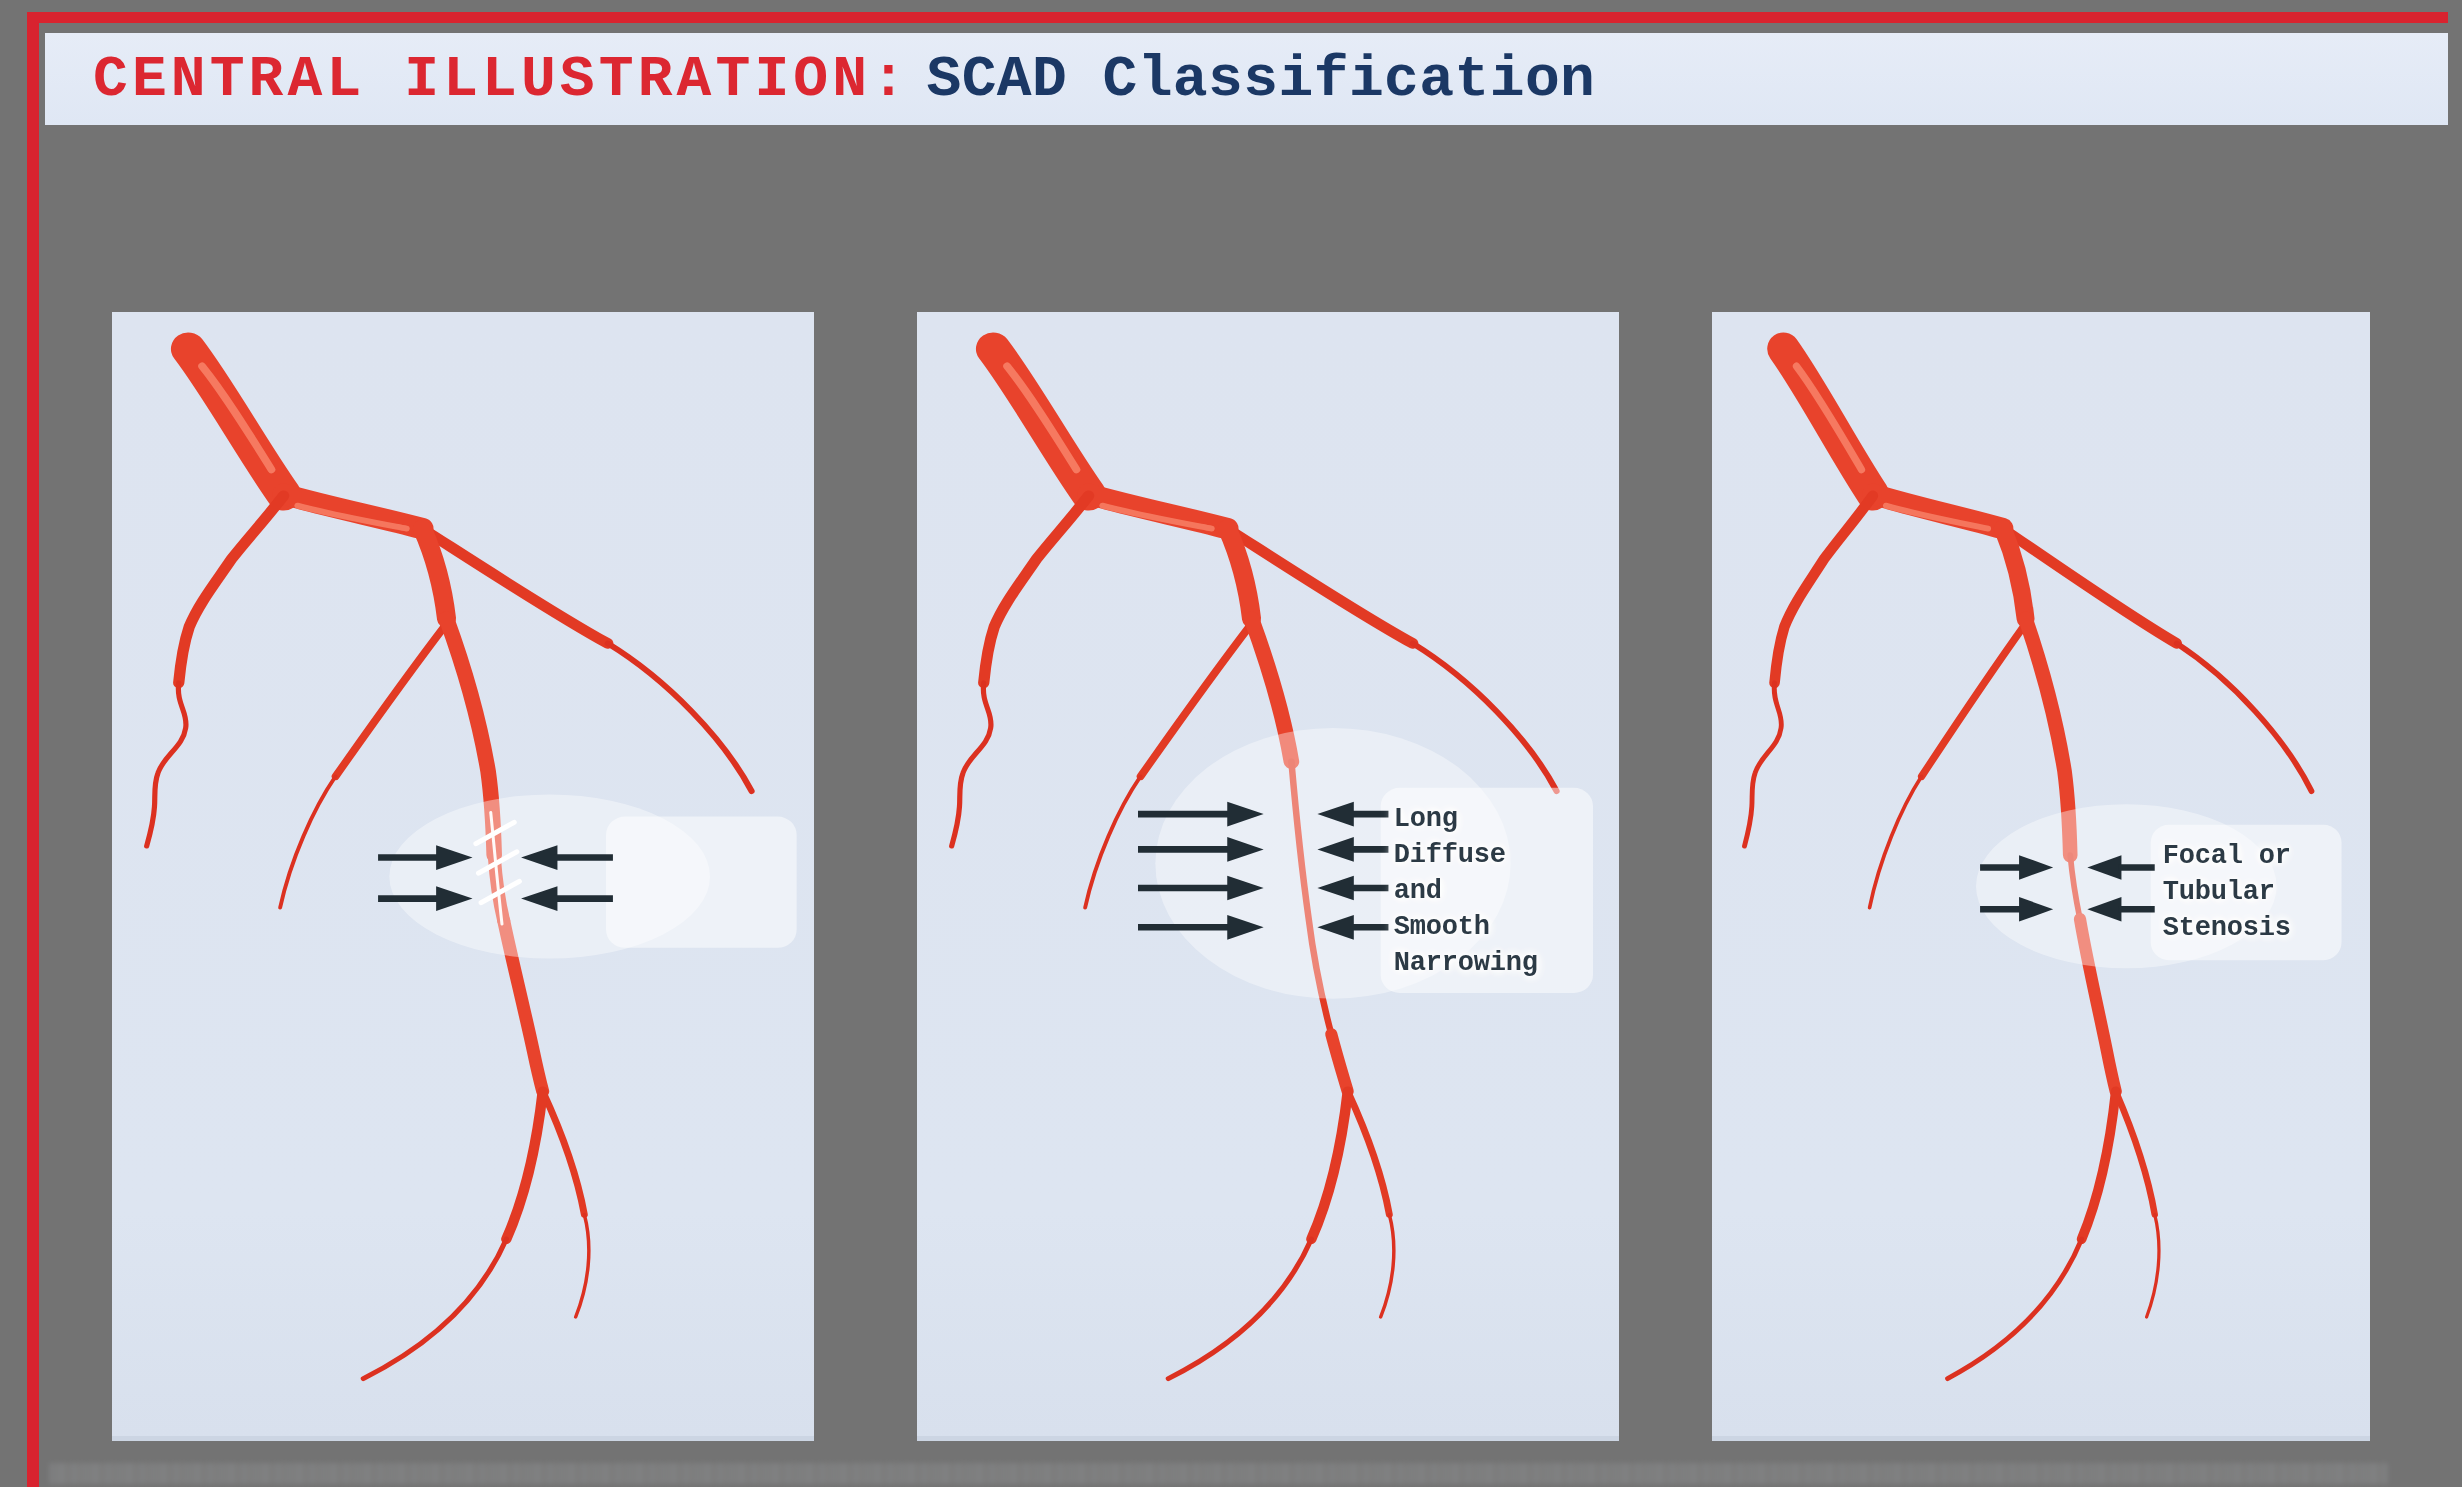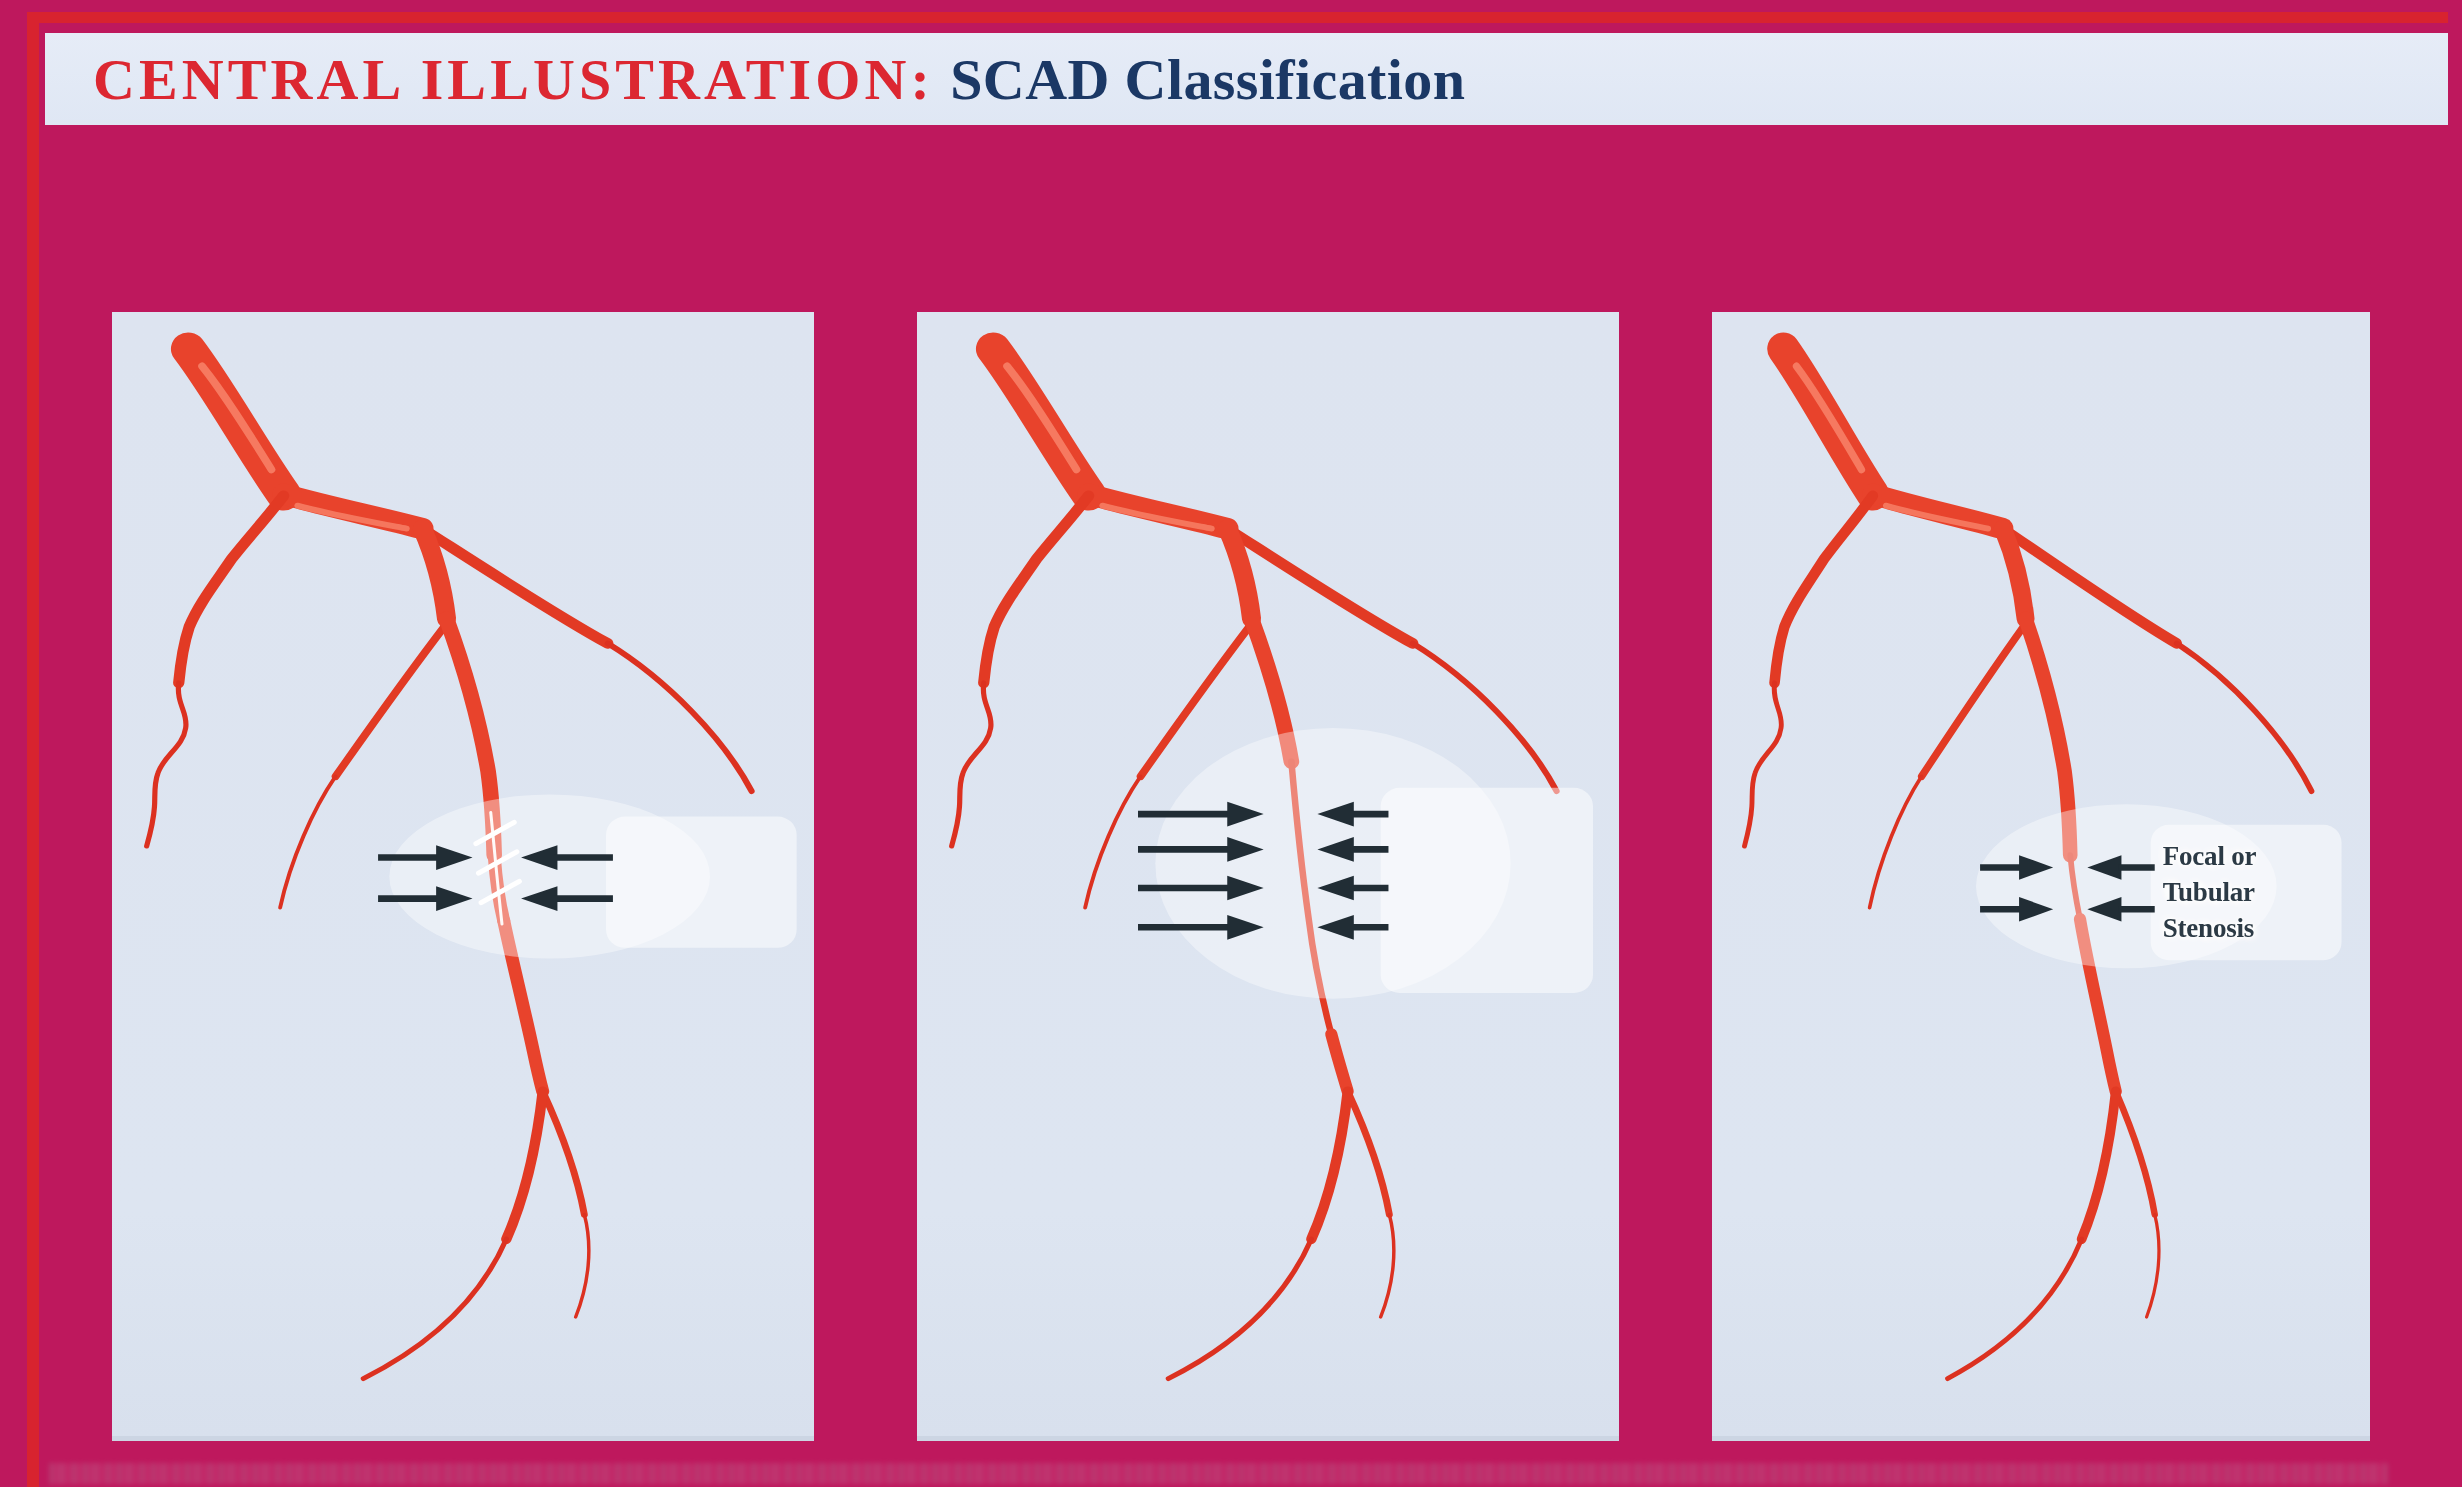--- a/index.html
+++ b/index.html
@@ -1,17 +1,17 @@
 <!DOCTYPE html>
 <html style="font-size:13px"><head>
 <meta charset="utf-8">
 <style>
   html,body{margin:0;padding:0;background:#ffffff;}
-  .stage{position:relative;width:2462px;height:1487px;overflow:hidden;background:#be185d;
-         font-family:Liberation Serif, serif;}
+  .stage{position:relative;width:2462px;height:1487px;overflow:hidden;background:#737373;
+         font-family:Liberation Mono, monospace;}
   
   .frame{position:absolute;left:27px;top:12.3px;width:2421px;height:1475px;
          border-left:12.3px solid #d8232f;border-top:11.5px solid #d8232f;box-sizing:border-box;}
   
   .title-strip{position:absolute;left:45px;top:33px;width:2403px;height:92px;
                background:linear-gradient(#e6ecf7,#dfe7f4);display:flex;align-items:center;}
   .title-strip h1{margin:0 0 0 48px;font-size:58px;font-weight:bold;white-space:nowrap;letter-spacing:0.8px;}
   .t-red{color:#dc2731;letter-spacing:4.1px;}
   .t-navy{color:#1b3865;margin-left:16.4px;letter-spacing:0.4px;}
   
@@ -156,20 +156,25 @@
         <g>
           <polygon points="462,702 504,687 504,717" stroke="none"></polygon>
             <line x1="500" y1="702" x2="544" y2="702" stroke-width="8"></line>
         </g>
         <g>
           <polygon points="462,750 504,735 504,765" stroke="none"></polygon>
             <line x1="500" y1="750" x2="544" y2="750" stroke-width="8"></line>
         </g>
       </g>
     </svg>
+    <div class="annotation" style="left:67.9%;top:43.6%">Long
+Diffuse
+and
+Smooth
+Narrowing</div>
   </section>
 
   <section class="panel" style="left:1712px;width:658px">
     <svg viewBox="0 0 810 1370" preserveAspectRatio="none">
       <g class="vessel">
         <path d="M88,45 C122,92 162,168 198,222" stroke="#e8432c" stroke-width="40"></path>
         <path d="M198,222 C252,238 308,250 358,264" stroke="#e8432c" stroke-width="26"></path>
         <path d="M198,224 C176,254 155,278 138,301 C118,332 100,356 89,384 C82,406 79,430 77,452" stroke="#e23a24" stroke-width="13"></path>
         <path d="M77,452 C74,478 88,488 85,507 C82,530 60,540 53,562 C48,576 50,590 49,603 C48,620 44,636 40,651" stroke="#dc3120" stroke-width="6"></path>
         <path d="M358,264 C432,314 510,368 572,404" stroke="#e23a24" stroke-width="13"></path>

